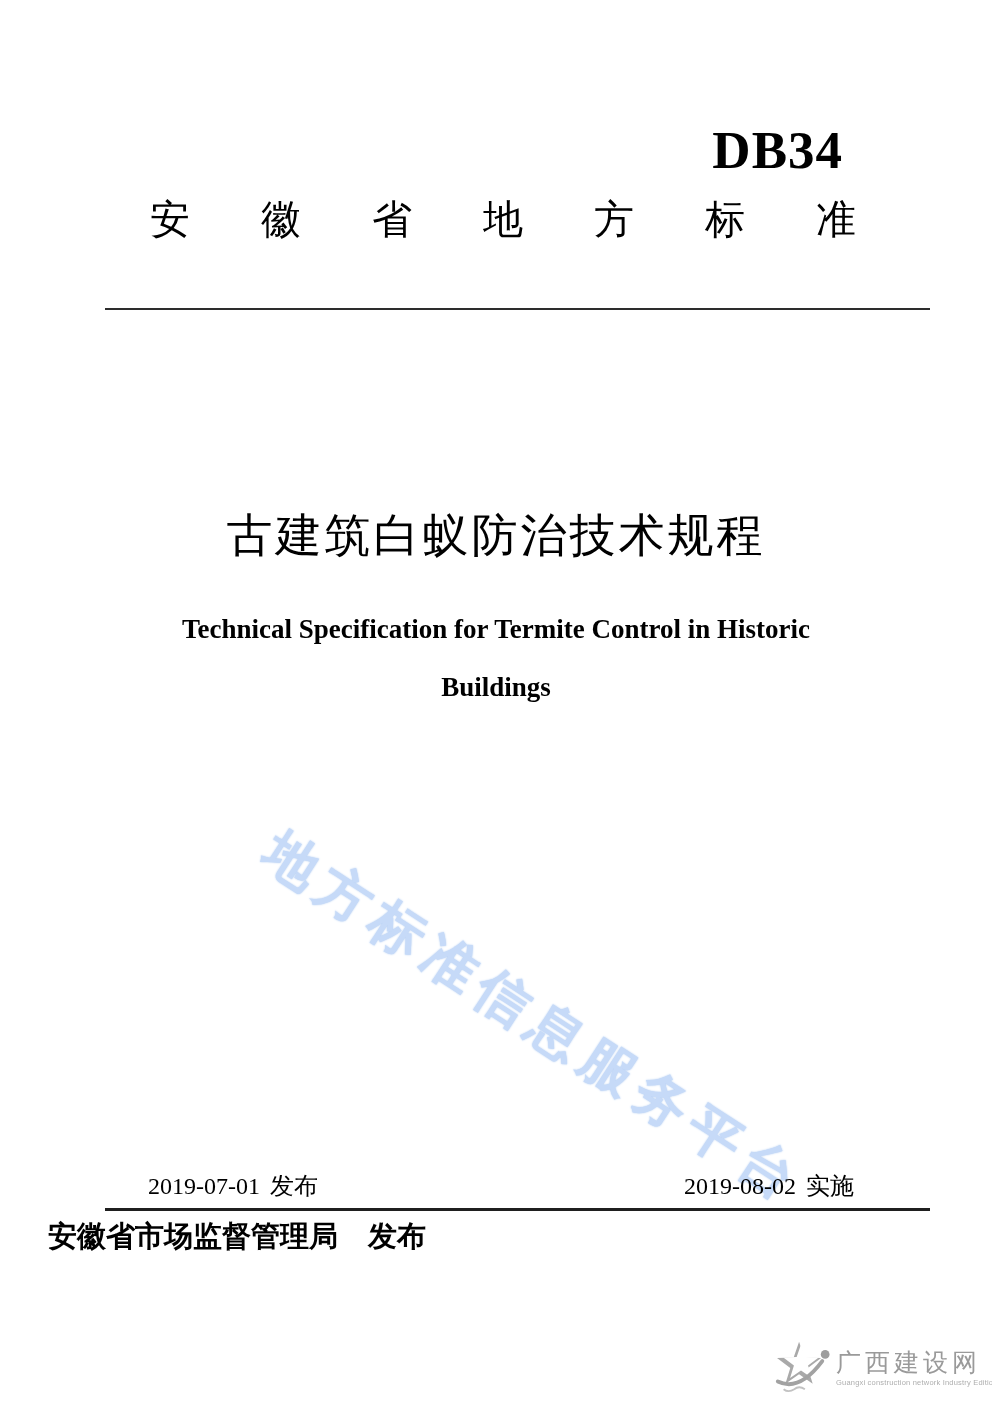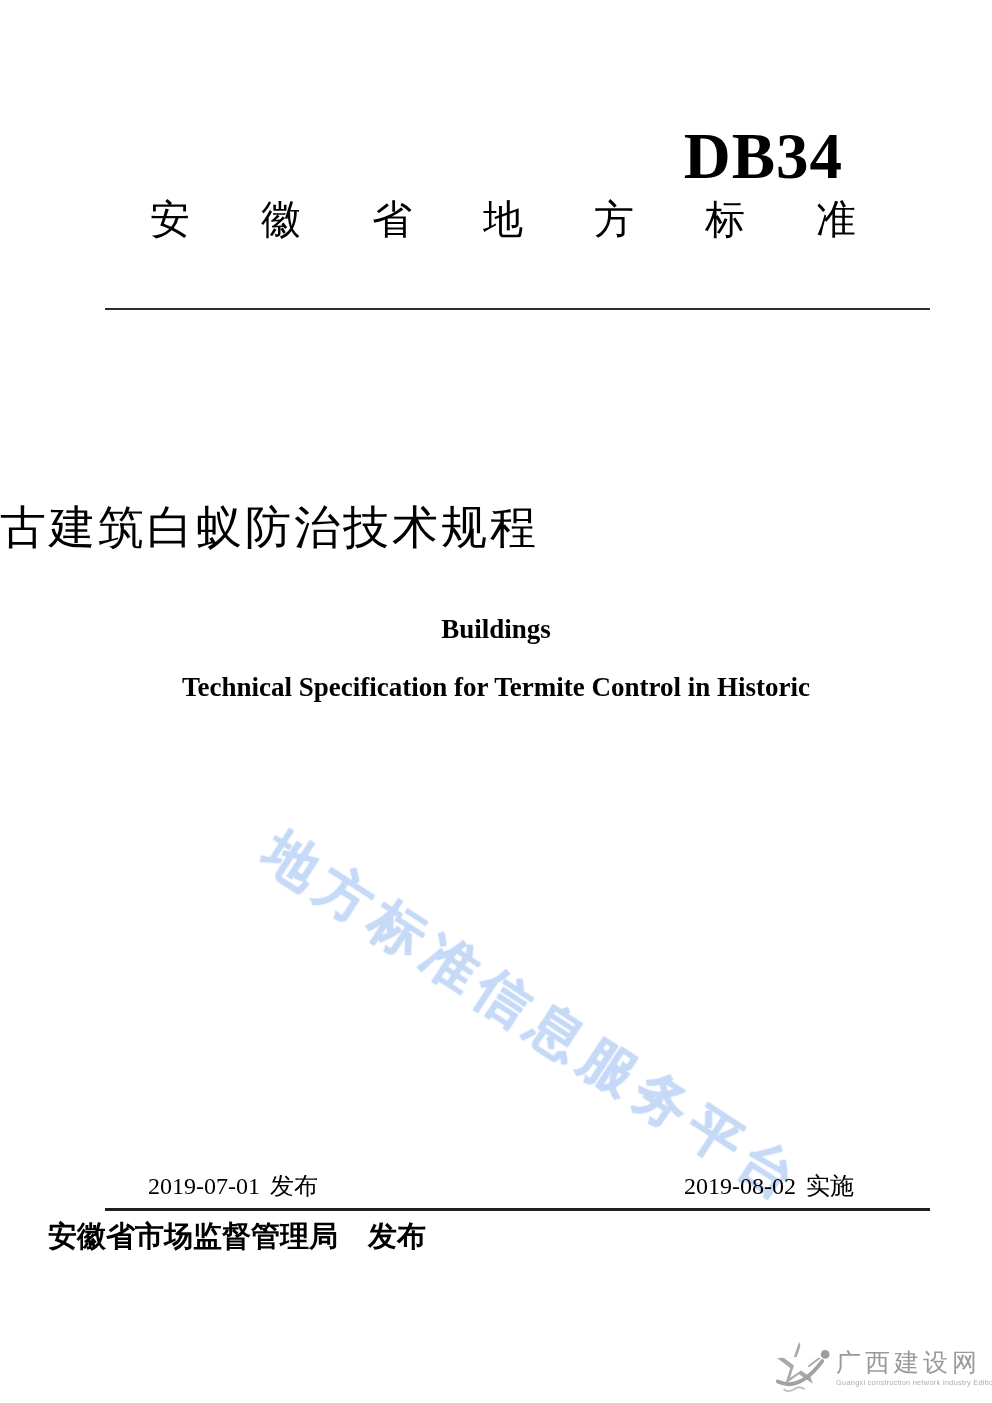--- a/index.html
+++ b/index.html
@@ -8,39 +8,39 @@
     width:992px;height:1403px;
     margin:0 auto;
     background:#ffffff;
     font-family:"Liberation Serif","DejaVu Serif",serif;
     color:#000;
     overflow:hidden;
   }
   
   .db-code{
     position:absolute;top:124px;right:149px;
-    font-size:65px;font-weight:bold;letter-spacing:1px;line-height:1;
+    font-size:53px;font-weight:bold;letter-spacing:1px;line-height:1;
   }
   .std-type{
     position:absolute;top:198px;left:150px;width:706px;
     font-size:40px;line-height:1.1;
     display:flex;justify-content:space-between;
   }
   .doc-number{
     position:absolute;top:256px;right:149px;
     font-size:29px;line-height:1.1;
   }
   .rule-thin{
     position:absolute;top:308px;left:105px;width:825px;height:2px;
     background:#2d2d2d;
   }
   
   .title-cn{
-    position:absolute;top:500px;left:0;width:100%;
-    font-size:46px;letter-spacing:3px;line-height:1.2;
+    position:absolute;top:512px;left:0;width:100%;
+    text-align:center;font-size:46px;letter-spacing:3px;line-height:1.2;font-family:Liberation Mono, monospace;
   }
   .title-en{
     position:absolute;top:600px;left:0;width:100%;
     text-align:center;font-size:27px;font-weight:bold;line-height:58px;
   }
   
   .watermark{
     position:absolute;top:981px;left:176px;width:710px;height:80px;
     text-align:center;white-space:nowrap;
     font-size:54px;letter-spacing:9px;font-weight:bold;
@@ -101,22 +101,22 @@
       <span>标</span>
       <span>准</span>
     </div>
 
 
   <div class="rule-thin"></div>
 
   <div class="title-cn">古建筑白蚁防治技术规程</div>
 
   <div class="title-en">
+    <div>Technical Specification for Termite Control in Historic</div>
     <div>Buildings</div>
-    <div>Technical Specification for Termite Control in Historic</div>
   </div>
 
   <div class="watermark">地方标准信息服务平台</div>
 
   <div class="date-left">
     <span>2019-07-01</span><span class="date-label">发布</span>
   </div>
 
   <div class="date-right">
     <span>2019-08-02</span><span class="date-label">实施</span>

